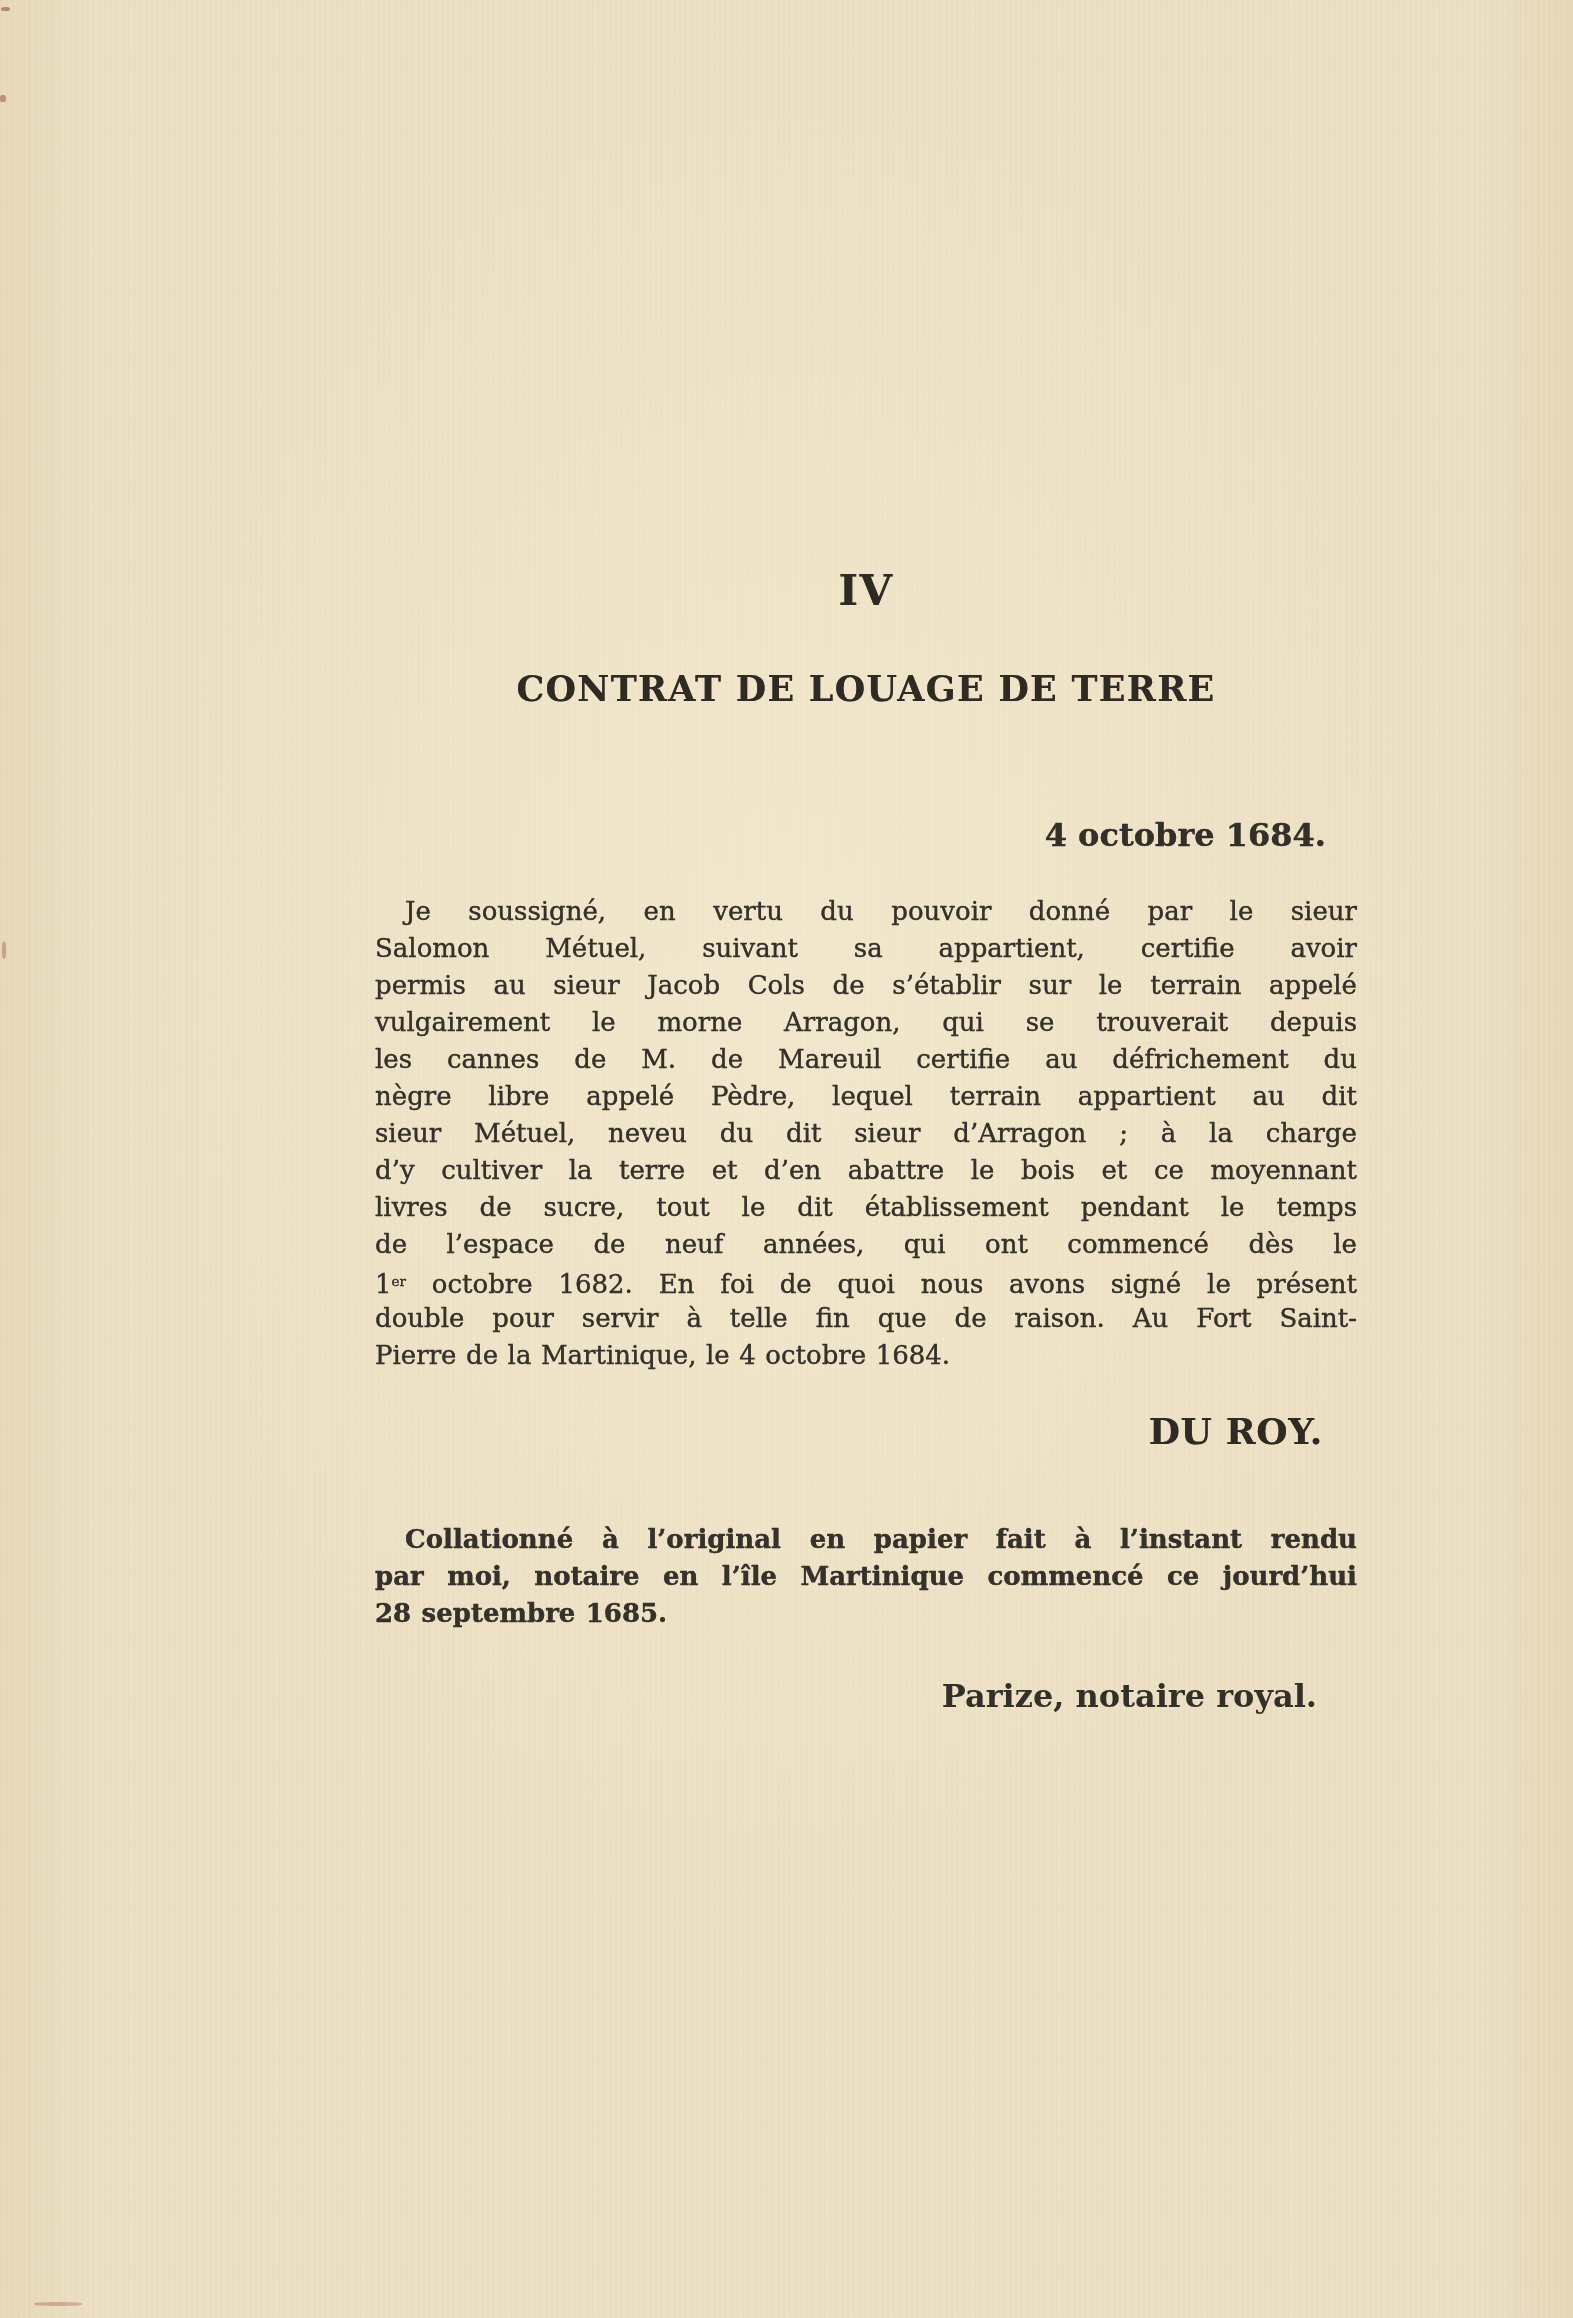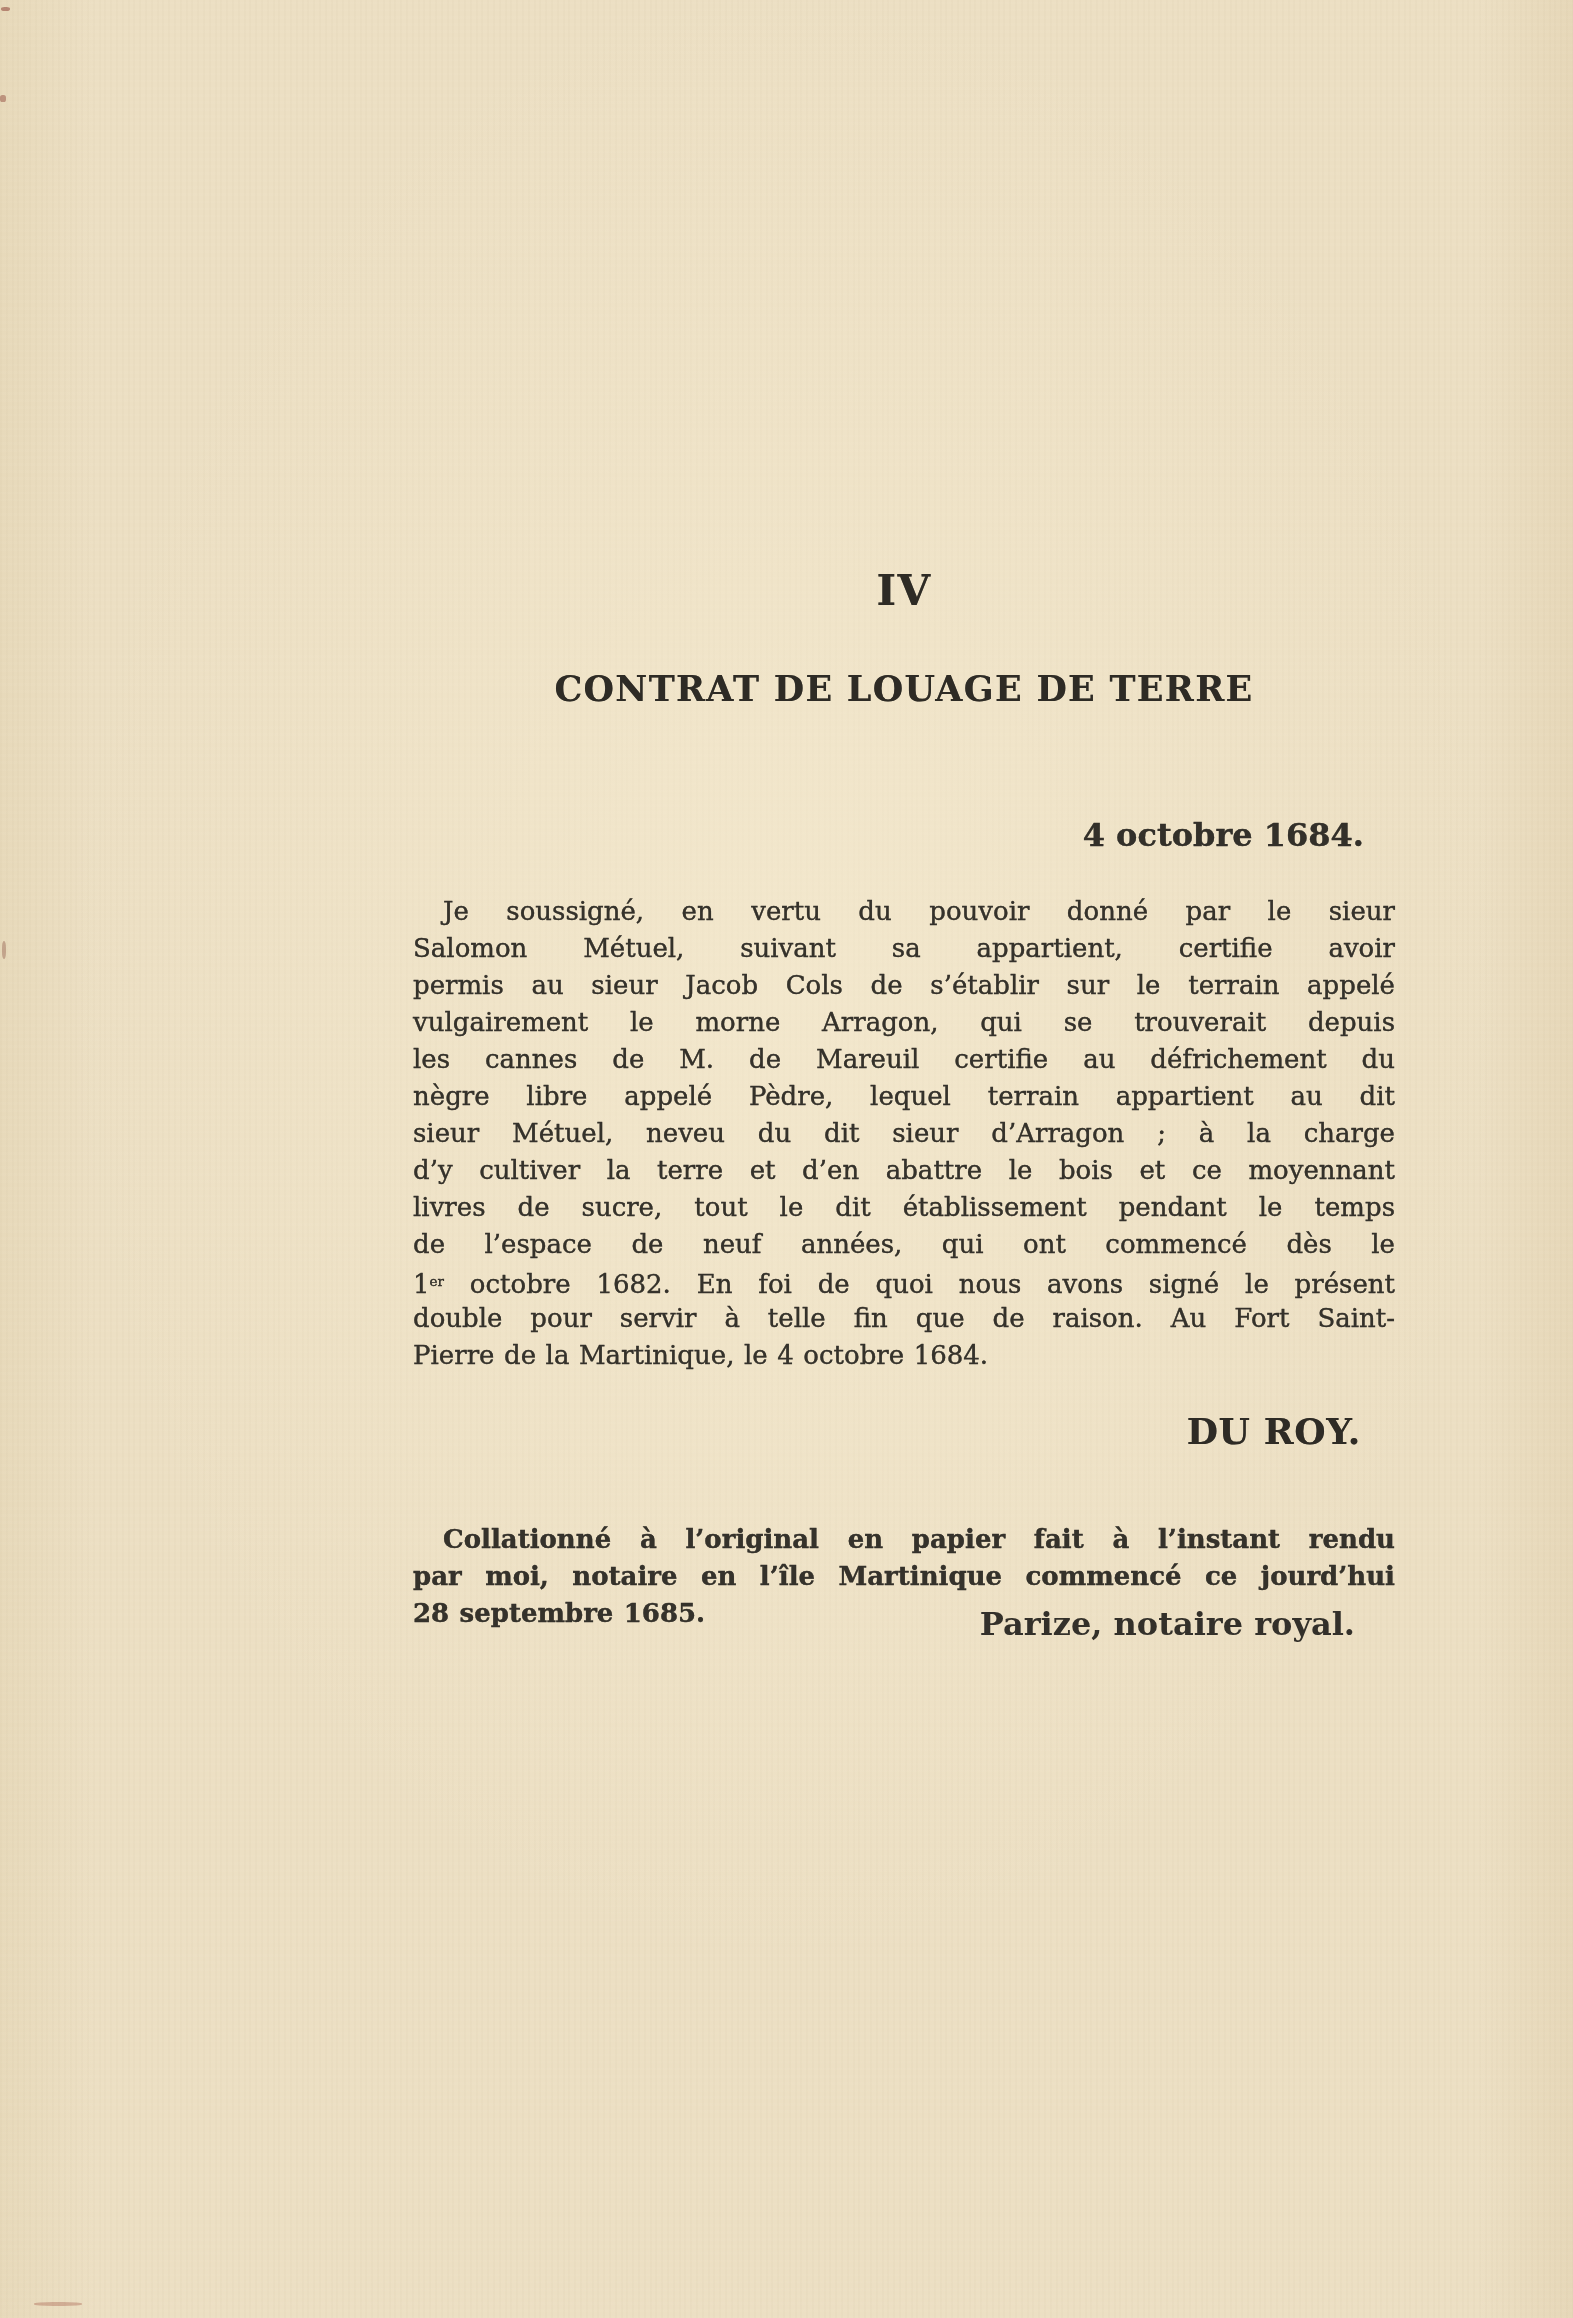--- a/index.html
+++ b/index.html
@@ -9,21 +9,21 @@
     background:
       radial-gradient(ellipse 1038px 1428px at 50% 42%, rgba(248,238,212,0.55), rgba(248,238,212,0) 70%),
       repeating-linear-gradient(90deg, rgba(120,100,60,0.025) 0 1.9px, rgba(0,0,0,0) 1.9px 5.8px),
       repeating-linear-gradient(0deg, rgba(255,250,235,0.03) 0 2.6px, rgba(0,0,0,0) 2.6px 7.1px),
       linear-gradient(90deg, #e7d9ba 0%, #ecdfc3 6%, #ecdfc3 94%, #e6d7b8 100%),
       #ebdec2;
     overflow:hidden;
     font-family:"DejaVu Serif", serif;
     color:#35322b;
   }
-  .textblock{position:absolute;left:375px;width:982px;margin-left:38px;}
+  .textblock{position:absolute;left:375px;width:982px;}
   .ink{ -webkit-text-stroke:0.3px #35322b; text-shadow:0 0 0.6px rgba(53,50,43,0.55); }
   .chapter{
     top:570px;text-align:center;
     font-size:42px;font-weight:bold;line-height:1;
     letter-spacing:1.3px;color:#2e2b25;
     text-shadow:0 0 0.6px rgba(46,43,37,0.6);
   }
   .title{
     top:671px;text-align:center;
     font-size:35px;font-weight:bold;line-height:1;
@@ -44,21 +44,21 @@
   .para .line.first{text-indent:30px;}
   .para .line.last{text-align-last:left;}
   .para1{top:893px;}
   .para2{top:1521px;font-weight:bold;}
   .sig1{
     top:1413px;text-align:right;padding-right:34px;box-sizing:border-box;
     font-size:36px;font-weight:bold;line-height:1;letter-spacing:0.6px;color:#2e2b25;
     text-shadow:0 0 0.6px rgba(46,43,37,0.6);
   }
   .sig2{
-    top:1608px;text-align:right;padding-right:40px;box-sizing:border-box;
+    top:1680px;text-align:right;padding-right:40px;box-sizing:border-box;
     font-size:32px;font-weight:bold;line-height:1;color:#33302a;
   }
   sup.ord{font-size:0.52em;vertical-align:0.5em;letter-spacing:0;}
   .speck{position:absolute;border-radius:40%;}
   .speck.a{left:1.3px;top:6.5px;width:8.4px;height:4.5px;background:rgba(122,34,26,0.45);}
   .speck.b{left:0px;top:95px;width:5.8px;height:7.1px;background:rgba(122,34,26,0.38);}
   .speck.c{left:1.9px;top:941px;width:4.5px;height:17.5px;background:rgba(110,40,30,0.30);}
   .speck.d{left:34px;top:2302px;width:48px;height:3.9px;background:rgba(140,45,32,0.28);}
 </style>
 </head>

